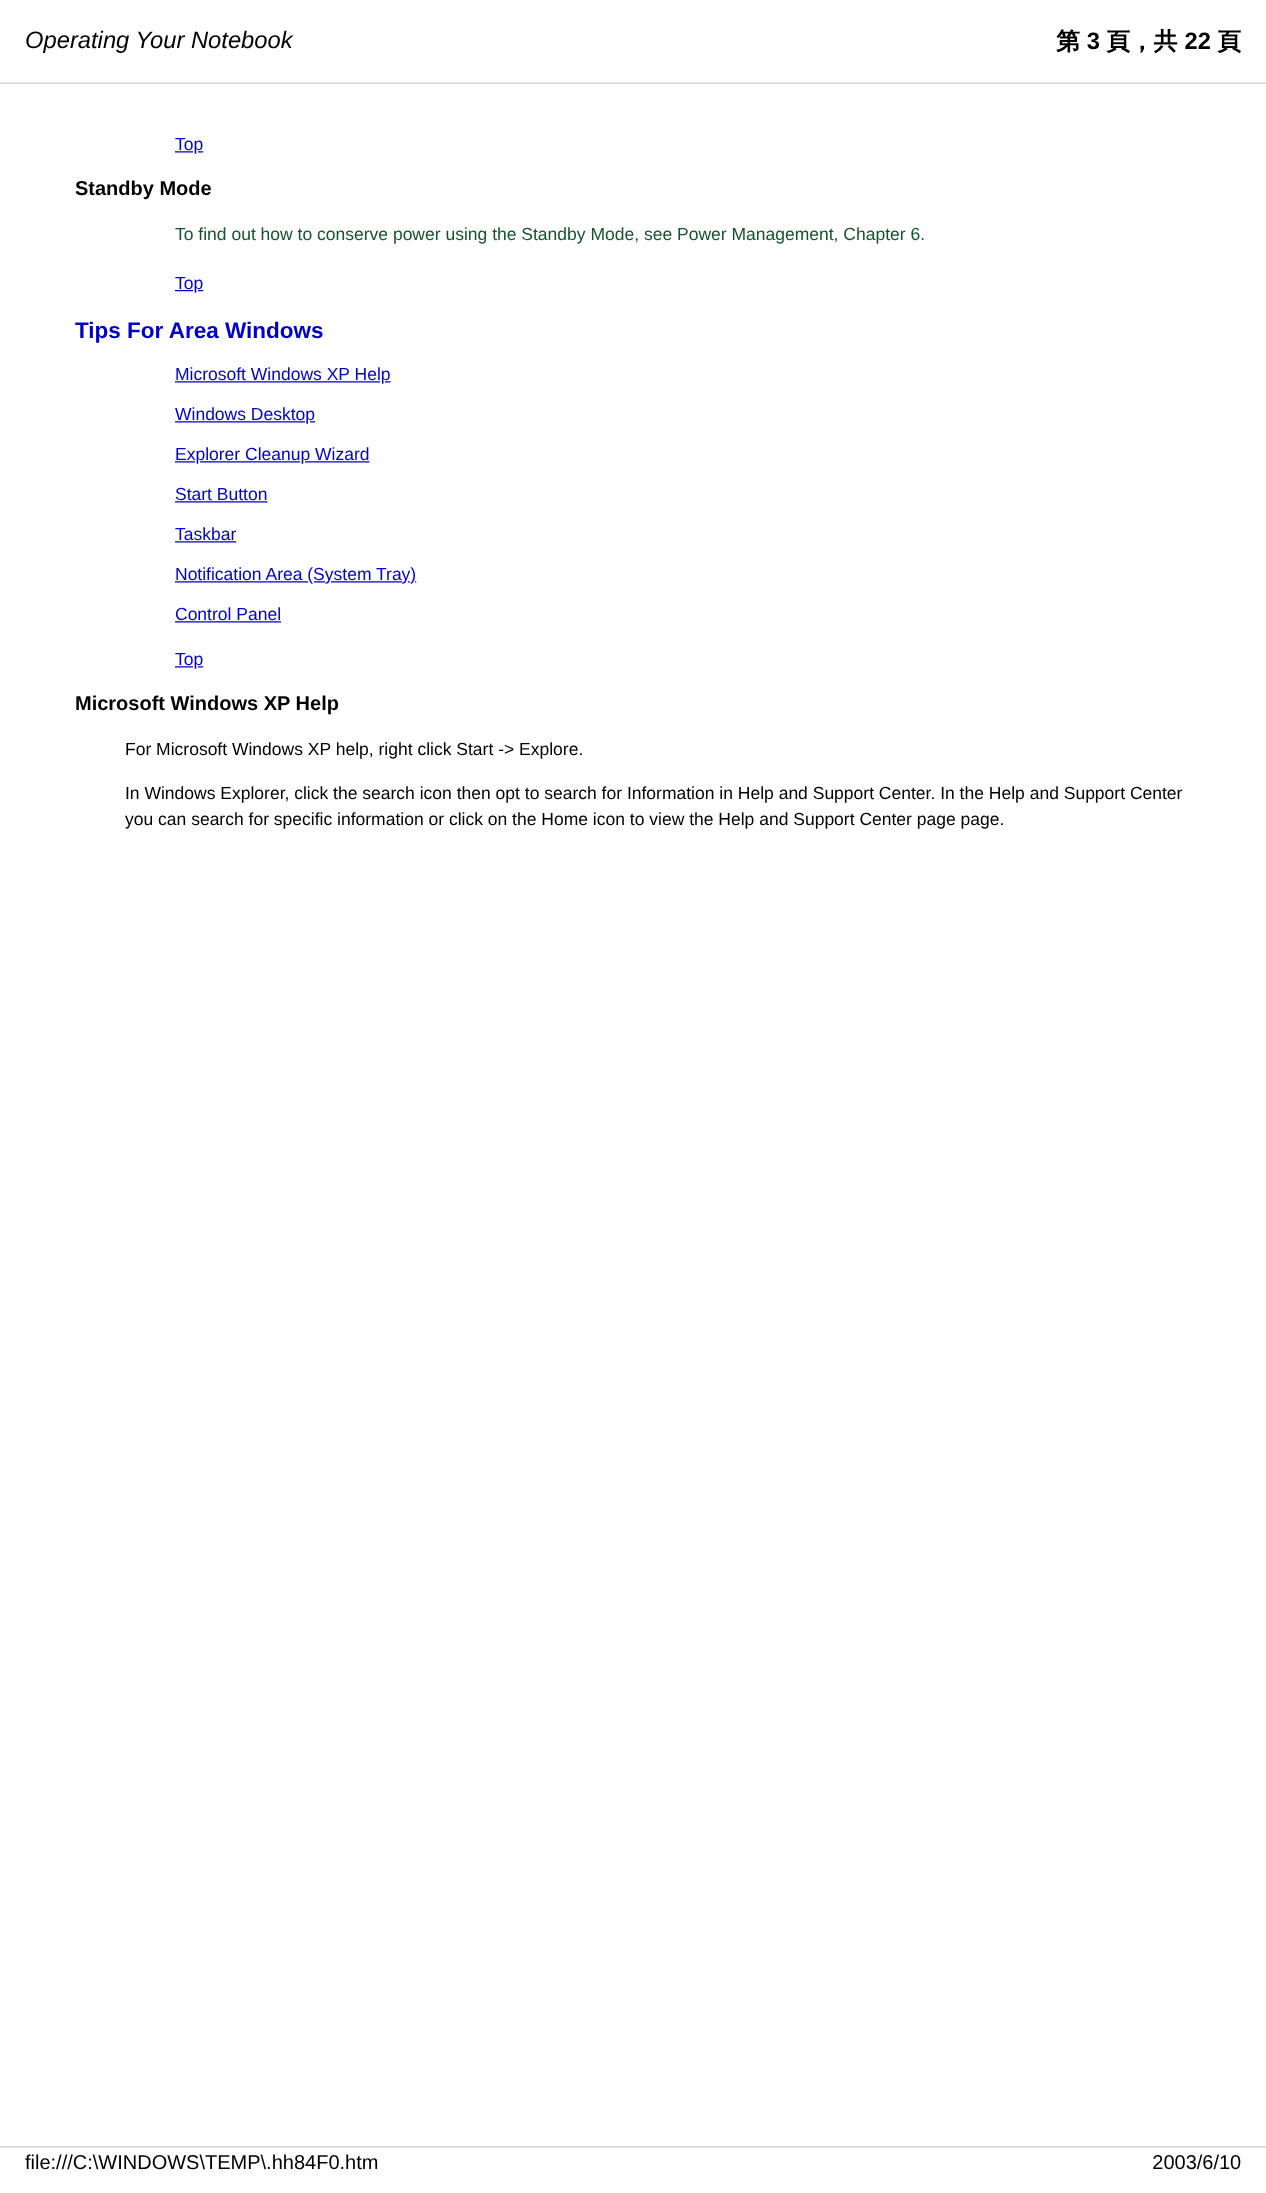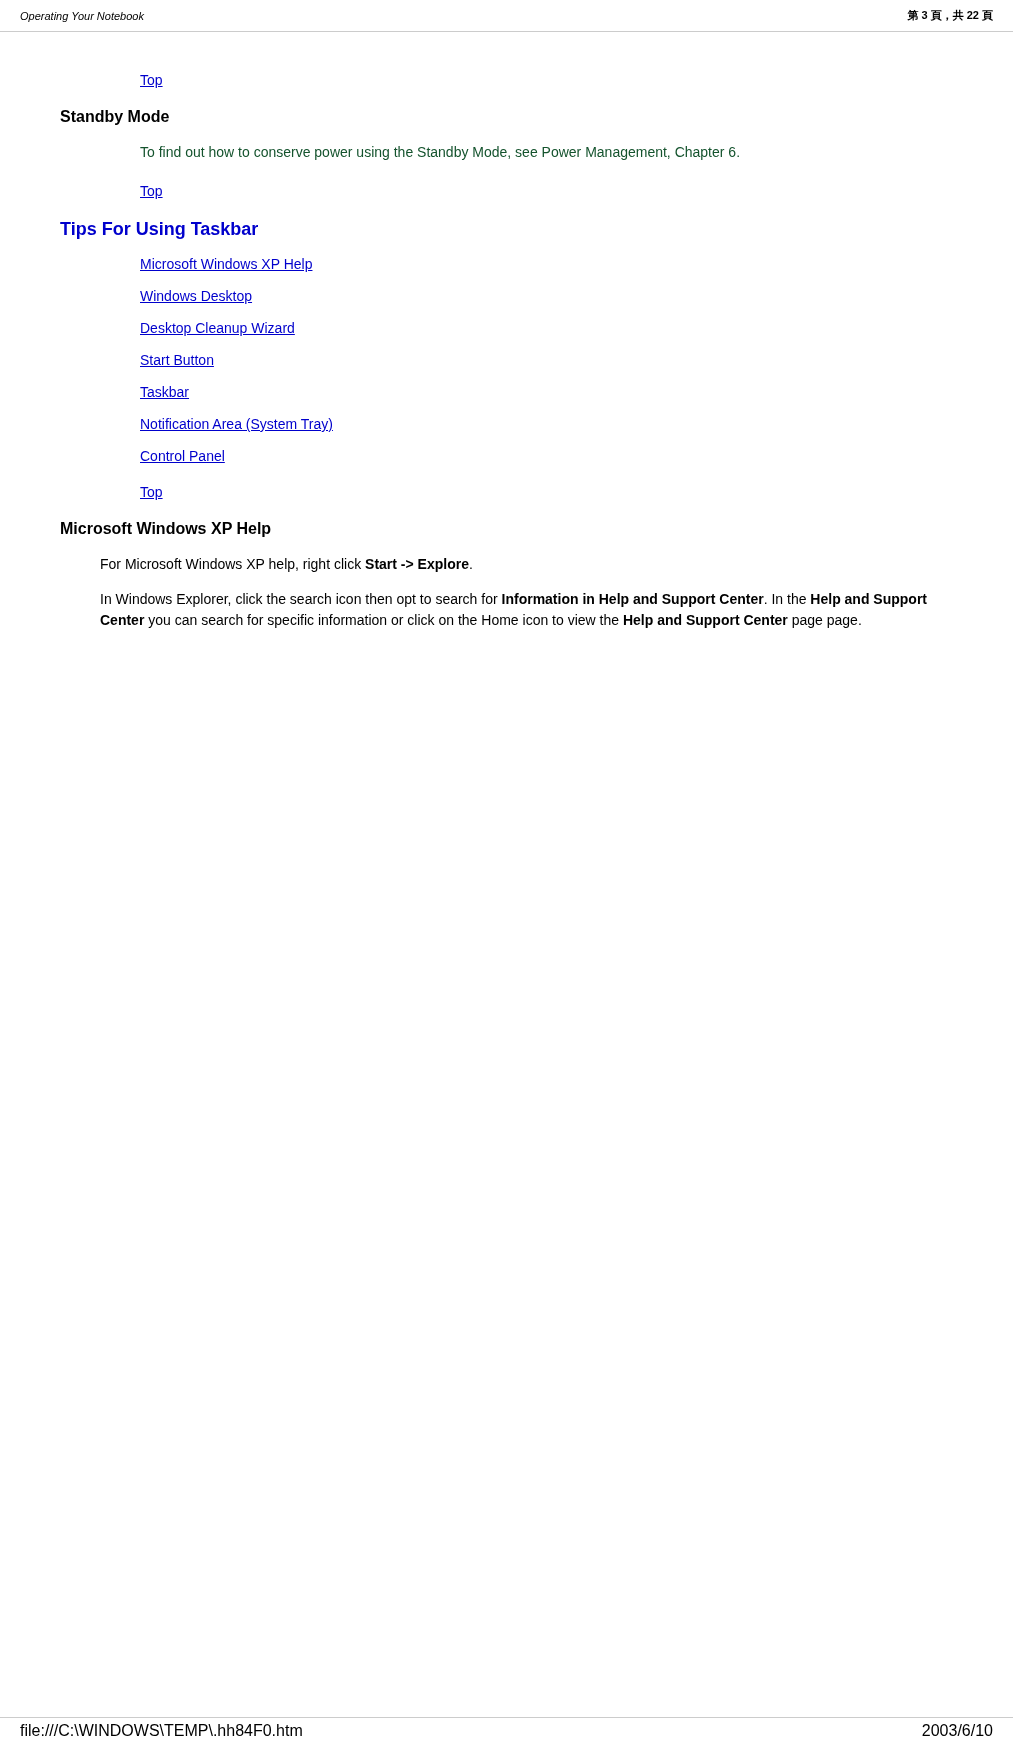--- a/index.html
+++ b/index.html
@@ -15,23 +15,23 @@
       background: #ffffff;
       width: 1013px;
       min-height: 1754px;
       position: relative;
     }
 
     .page-header {
       display: flex;
       justify-content: space-between;
       align-items: center;
-      padding: 8px 20px;
+      padding: 20px 20px;
       border-bottom: 1px solid #ccc;
-      font-size: 11px;
+      font-size: 19px;
     }
 
     .page-title-header {
       font-style: italic;
       color: #000;
     }
 
     .page-number {
       color: #000;
       font-weight: bold;
@@ -86,21 +86,21 @@
     }
 
     .body-text {
       margin-left: 40px;
       margin-bottom: 14px;
       line-height: 1.5;
       color: #000;
     }
 
     .bold-text {
-      font-weight: bold;
+      font-weight: normal;
     }
 
     .page-footer {
       position: absolute;
       bottom: 10px;
       left: 0;
       right: 0;
       display: flex;
       justify-content: space-between;
       padding: 4px 20px;
@@ -125,25 +125,25 @@
 
   <a class="top-link">Top</a>
 
   <div class="divider-section">
     <h2 class="section-heading">Standby Mode</h2>
     <p class="indented-text">To find out how to conserve power using the Standby Mode, see Power Management, Chapter 6.</p>
     <a class="top-link">Top</a>
   </div>
 
   <div class="divider-section">
-    <h2 class="section-heading-blue">Tips For Using Taskbar</h2>
+    <h2 class="section-heading-blue">Tips For Area Windows</h2>
 
     <a class="link-item">Microsoft Windows XP Help</a>
     <a class="link-item">Windows Desktop</a>
-    <a class="link-item">Desktop Cleanup Wizard</a>
+    <a class="link-item">Explorer Cleanup Wizard</a>
     <a class="link-item">Start Button</a>
     <a class="link-item">Taskbar</a>
     <a class="link-item">Notification Area (System Tray)</a>
     <a class="link-item">Control Panel</a>
 
     <a class="top-link">Top</a>
   </div>
 
   <div class="divider-section">
     <h2 class="section-heading">Microsoft Windows XP Help</h2>

